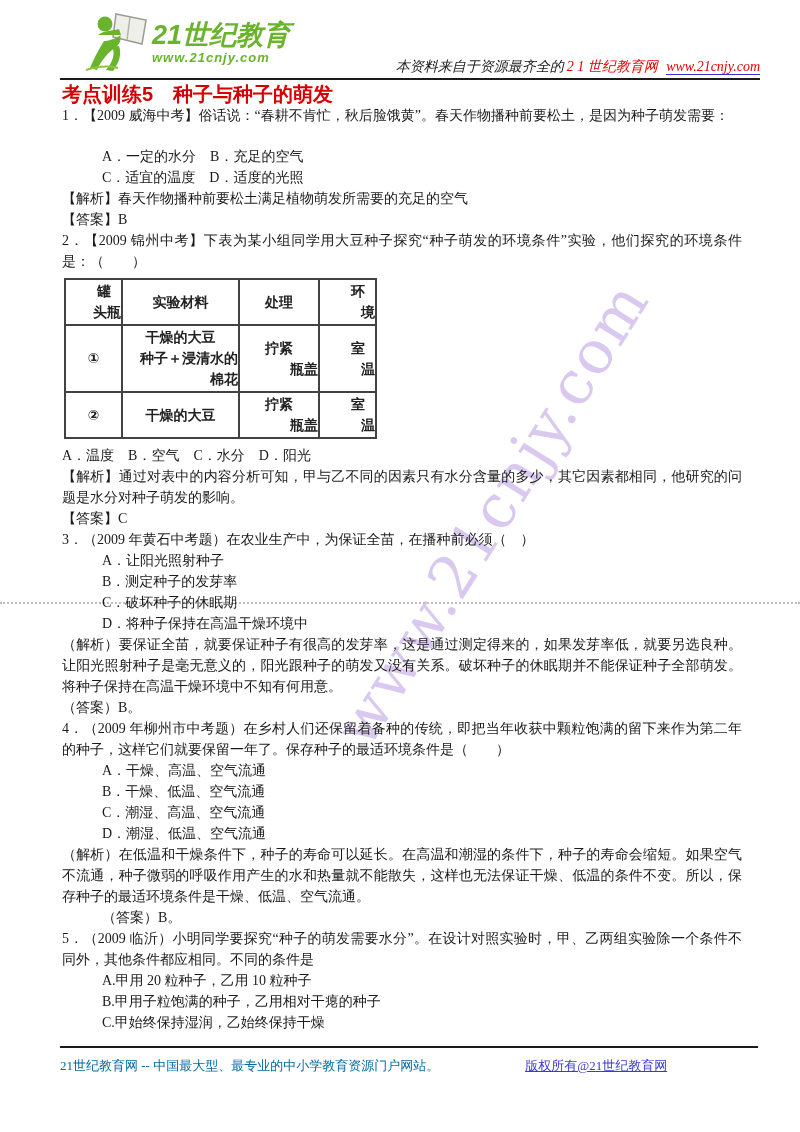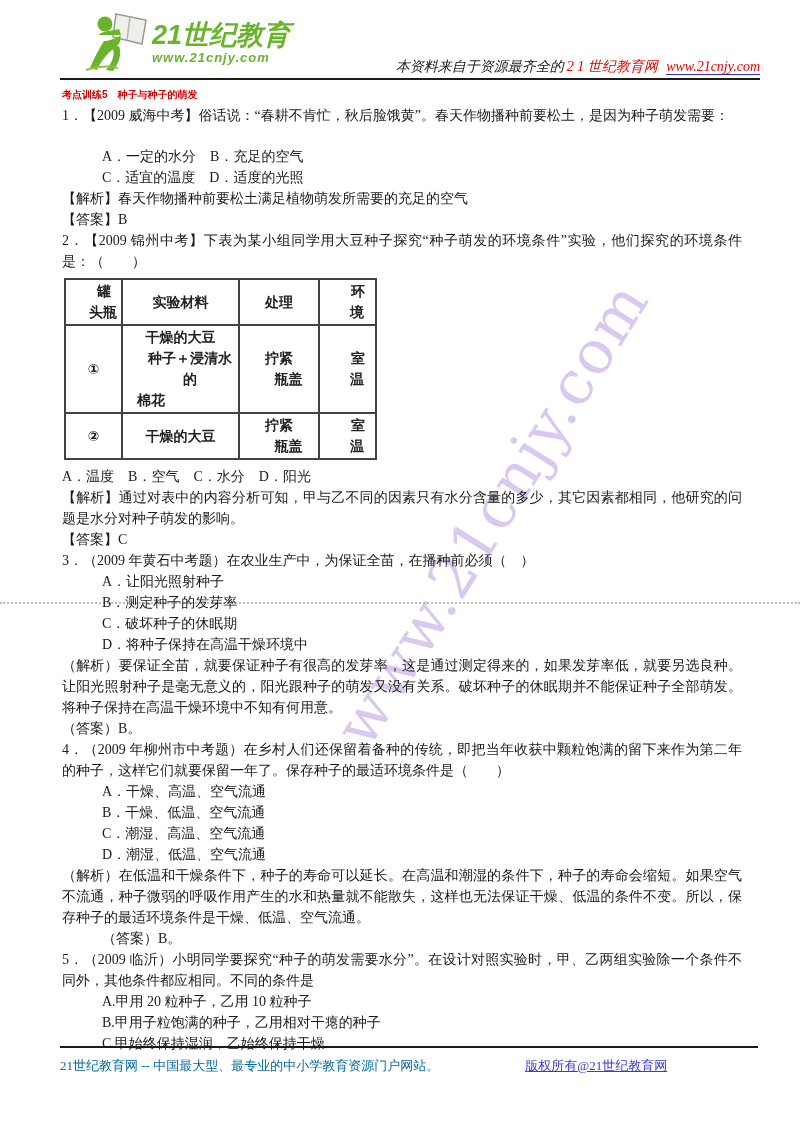--- a/index.html
+++ b/index.html
@@ -23,32 +23,32 @@
   .watermark{position:absolute;left:240px;top:505px;width:470px;text-align:center;
              transform:rotate(-58deg);font-size:60px;letter-spacing:2px;color:#d9c8ef;
              font-family:"DejaVu Serif",serif;z-index:0;pointer-events:none;}
   .pagebreak{position:absolute;left:0;right:0;top:602px;border-top:2px dotted #bdbdbd;z-index:0;}
 
   
   .content{position:absolute;left:62px;right:58px;top:84px;z-index:1;
            font-size:14px;line-height:21px;}
   .content p{margin:0;}
   .jp{text-align:justify;}
-  .title{color:#d60000;font-weight:bold;font-size:10px;margin:4px 0 0 28px;
+  .title{color:#d60000;font-weight:bold;font-size:20px;margin:4px 0 0 28px;
          font-family:"Liberation Sans","DejaVu Sans",sans-serif;}
   .opt{padding-left:40px;}
   .spacer{height:20px;}
 
   
   .qtable{border-collapse:collapse;margin:6px 0 6px 2px;
           font-family:"Liberation Sans","DejaVu Sans",sans-serif;font-weight:bold;
           font-size:14px;color:#222;}
   .qtable td{border:2px solid #424242;padding:1px 0;vertical-align:middle;line-height:21px;}
-  .cl{display:block;text-align:center;padding-left:19px;}
-  .cl2{display:block;text-align:left;padding-left:14px;}
+  .cl{display:block;text-align:right;padding-left:5px;}
+  .cl2{display:block;text-align:right;padding-left:14px;}
   .cc{display:block;text-align:center;}
   .cr{display:block;text-align:right;padding-right:10px;}
 
   
   .footer{position:absolute;left:60px;right:42px;top:1046px;border-top:2px solid #1a1a1a;
           padding-top:9px;font-size:13px;display:flex;align-items:baseline;z-index:2;}
   .footer-left{color:#0369a1;}
   .footer-link{color:#3b3bd6;text-decoration:underline;margin-left:86px;}
 </style>
 </head>

